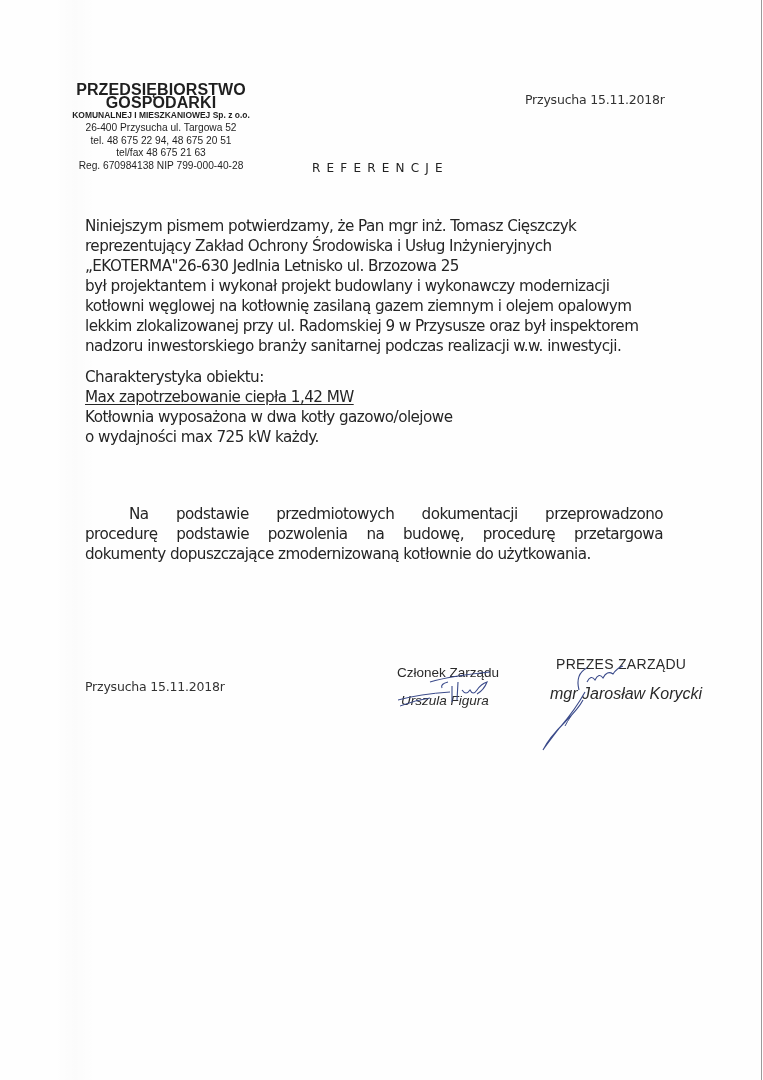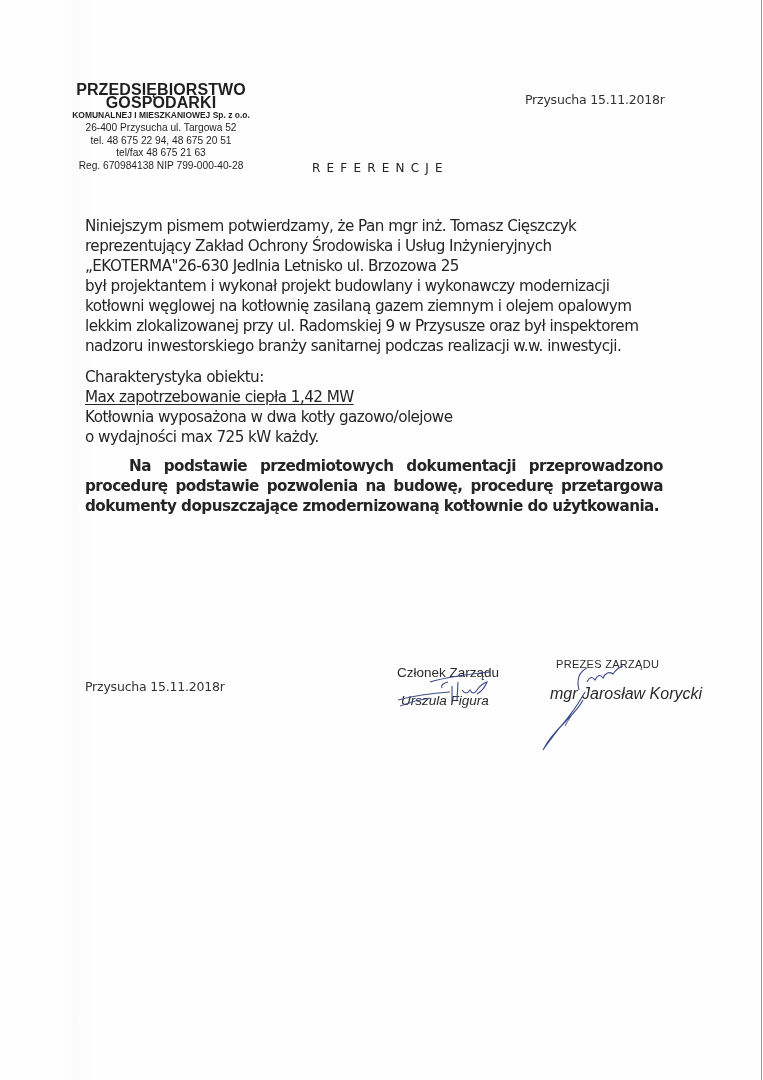--- a/index.html
+++ b/index.html
@@ -43,39 +43,39 @@
     .body-text {
       position: absolute; left: 85px;
       font-size: 15.2px; line-height: 20px; color: #252525;
       font-family: "DejaVu Sans", sans-serif;
       letter-spacing: -0.55px;
       white-space: nowrap;
     }
     .p1 { top: 216px; }
     .p2 { top: 367px; }
     .p2 .underline { text-decoration: underline; text-underline-offset: 2px; }
-    .p3 { top: 456px; width: 578px; white-space: normal; font-weight: bold; }
+    .p3 { top: 504px; width: 578px; white-space: normal; }
     .p3 .jl {
       display: block; text-align: justify; text-align-last: justify; white-space: nowrap;
     }
     .p3 .jl.indent { padding-left: 44px; }
     .p3 .last { display: block; white-space: nowrap; }
 
     .date-bottom {
       position: absolute; left: 85px; top: 679px;
       font-size: 12.5px; color: #333; letter-spacing: -0.2px;
     }
     .sig-block {
       position: absolute; font-family: "Liberation Sans", sans-serif; color: #2a2a2a;
     }
     .sig-left { left: 397px; top: 664px; }
     .sig-left .role { font-size: 13.5px; line-height: 18px; }
     .sig-left .name { font-size: 13.5px; line-height: 18px; font-style: italic; margin-top: 10px; margin-left: 4px; }
     .sig-right { left: 556px; top: 655px; }
-    .sig-right .role { font-size: 11px; letter-spacing: 0.3px; line-height: 18px; }
+    .sig-right .role { font-size: 14px; letter-spacing: 0.3px; line-height: 18px; }
     .sig-right .name { font-size: 16px; font-style: italic; margin-top: 12px; margin-left: -6px; line-height: 18px; }
     .signature-svg { position: absolute; pointer-events: none; }
   </style>
 </head>
 <body>
 
 <div class="edge-left-shade"></div>
 <div class="edge-right"></div>
 
 <div class="letterhead">

